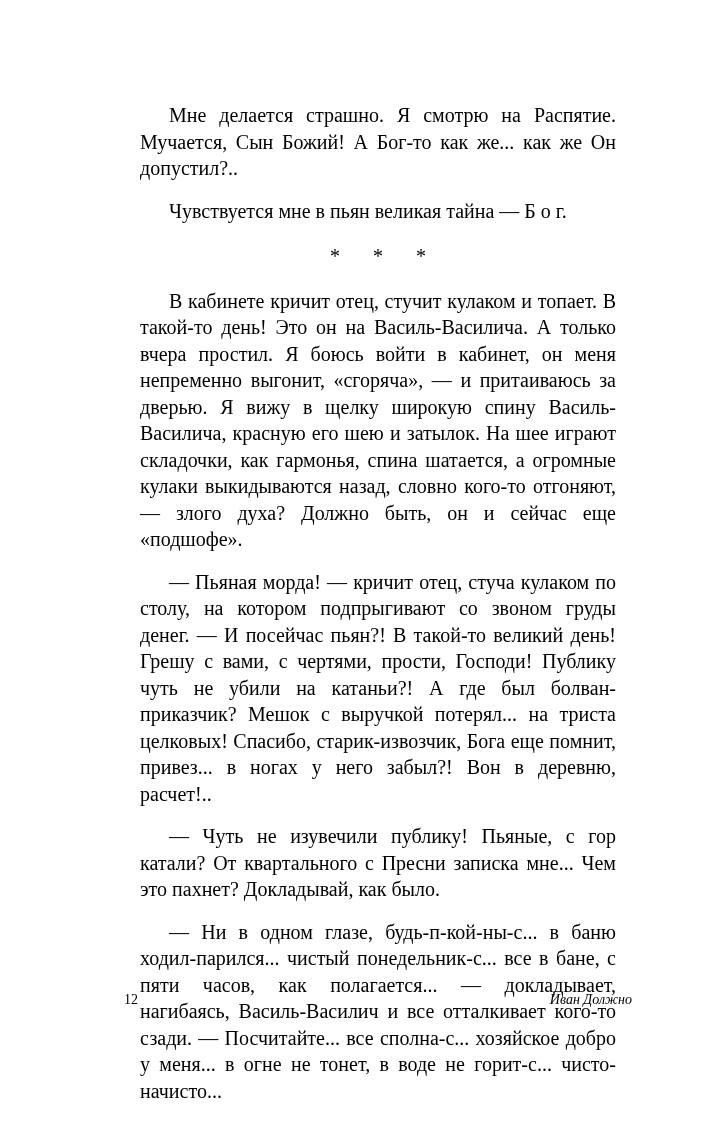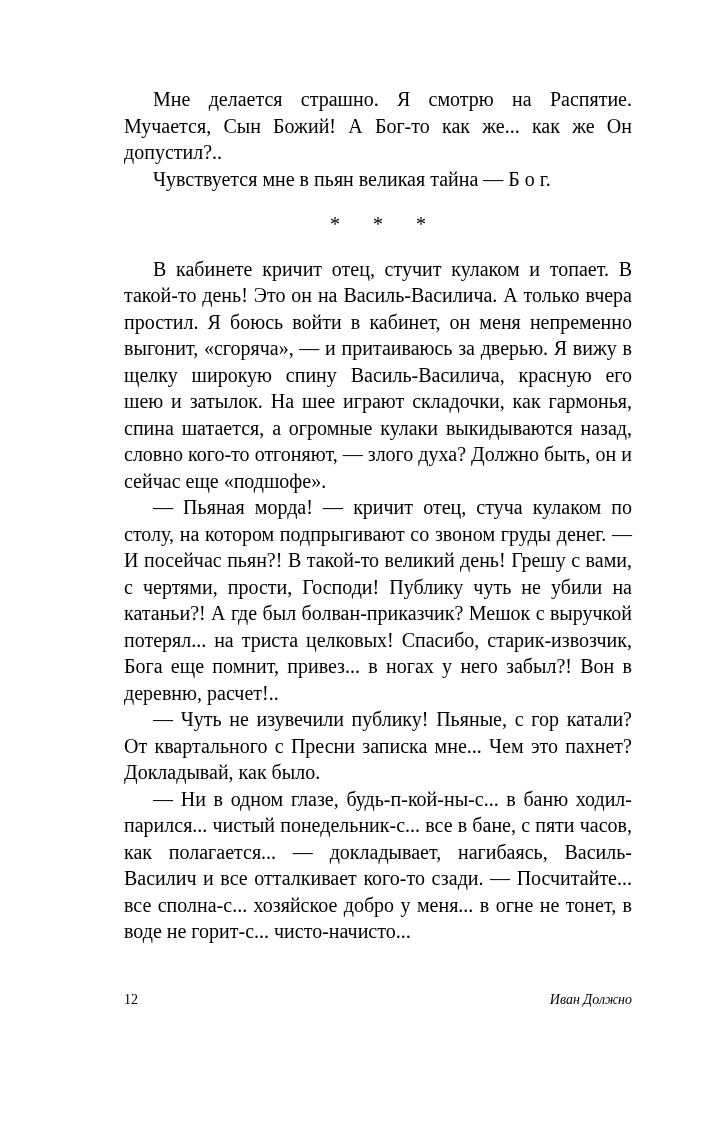--- a/index.html
+++ b/index.html
@@ -21,21 +21,21 @@
     position: absolute;
     left: 124px;
     top: 86px;
     width: 508px;
     font-size: 20px;
     line-height: 26.5px;
     text-align: justify;
     hyphens: auto;
   }
   .para {
-    margin: 0;
+    margin: 16px;
     text-indent: 29px;
   }
   .separator {
     margin: 19px 0 18px;
     text-align: center;
     text-indent: 0;
     word-spacing: 1.4em;
   }
   .footer {
     position: absolute;

